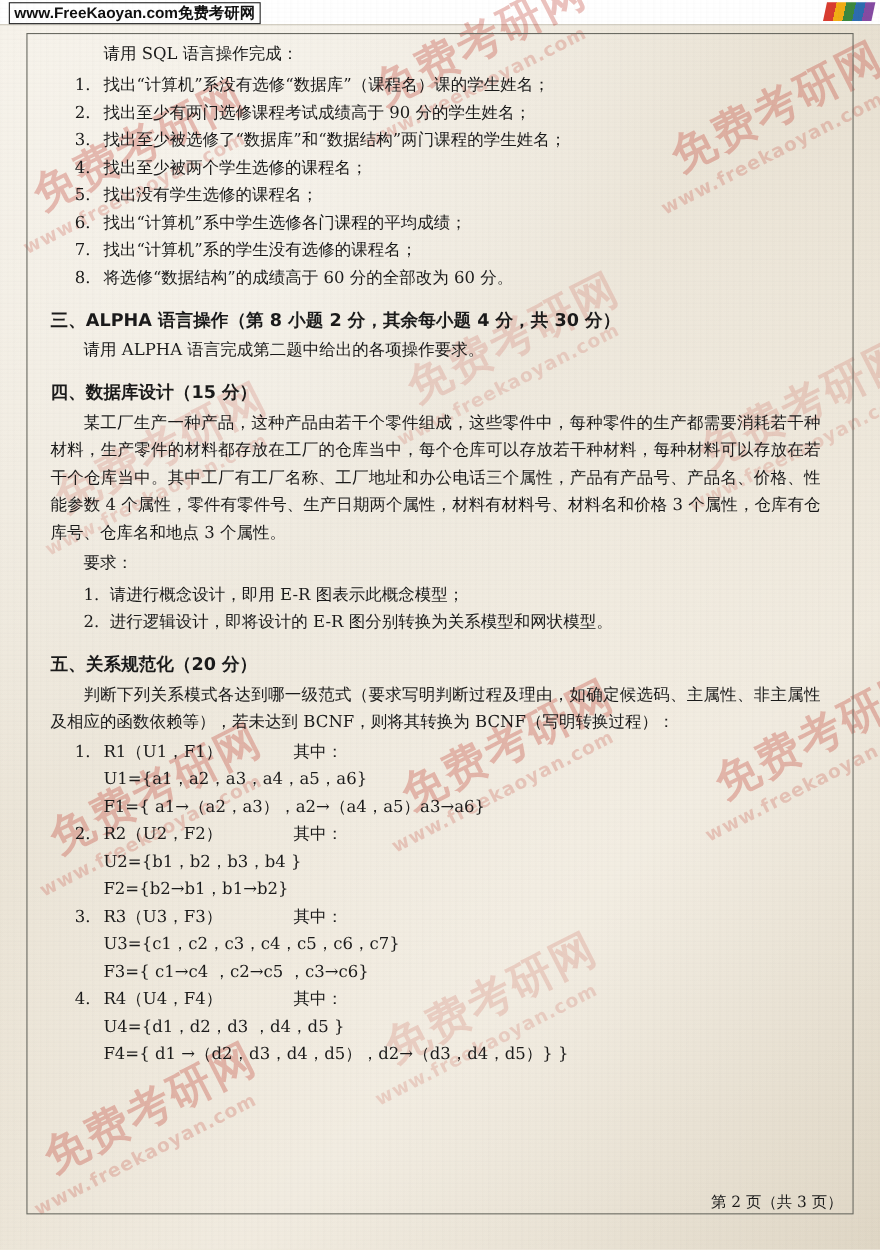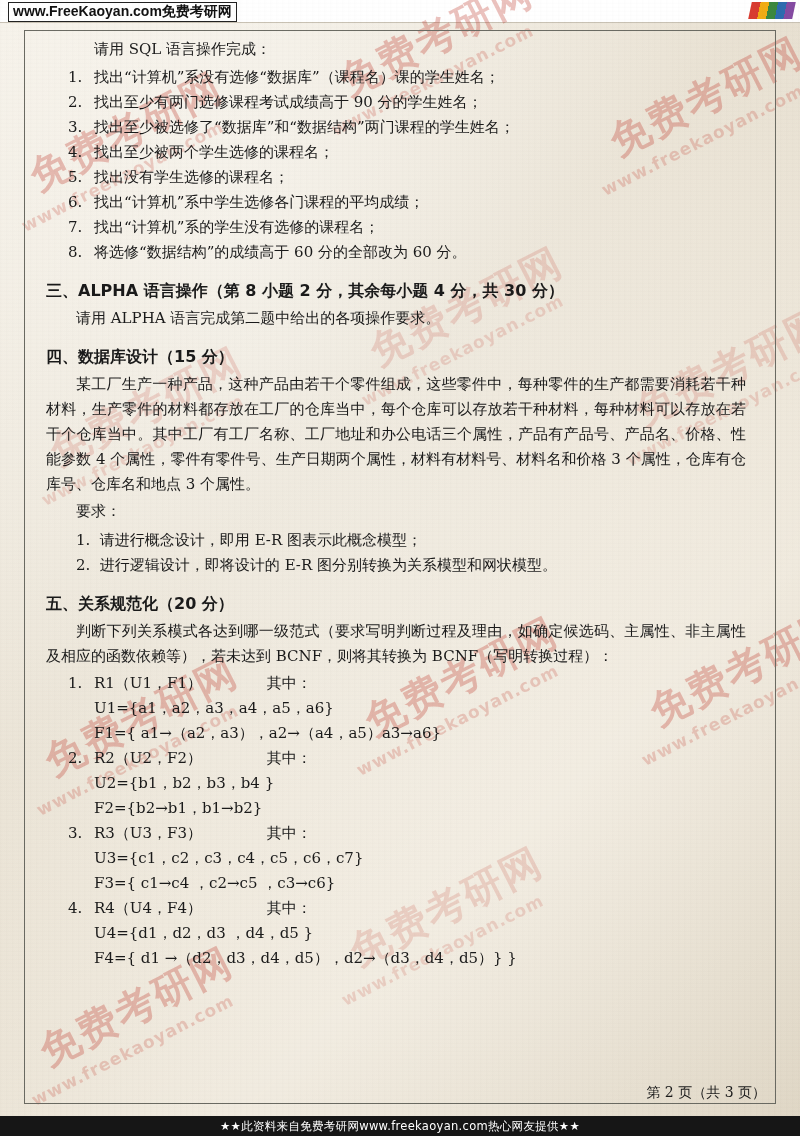--- a/index.html
+++ b/index.html
@@ -223,14 +223,13 @@
       <li class="sub" style="list-style:none;">U4={d1，d2，d3 ，d4，d5 }</li>
       <li class="sub" style="list-style:none;">F4={ d1 →（d2，d3，d4，d5），d2→（d3，d4，d5）} }</li>
     </ol>
 
   </div>
 
   <div class="pagefoot">第 2 页（共 3 页）</div>
 
   <div class="scan-noise"></div>
 
-  <div class="bottombar">★★此资料来自免费考研网www.freekaoyan.com热心网友提供★★</div>
 </div>
 
 </body></html>

